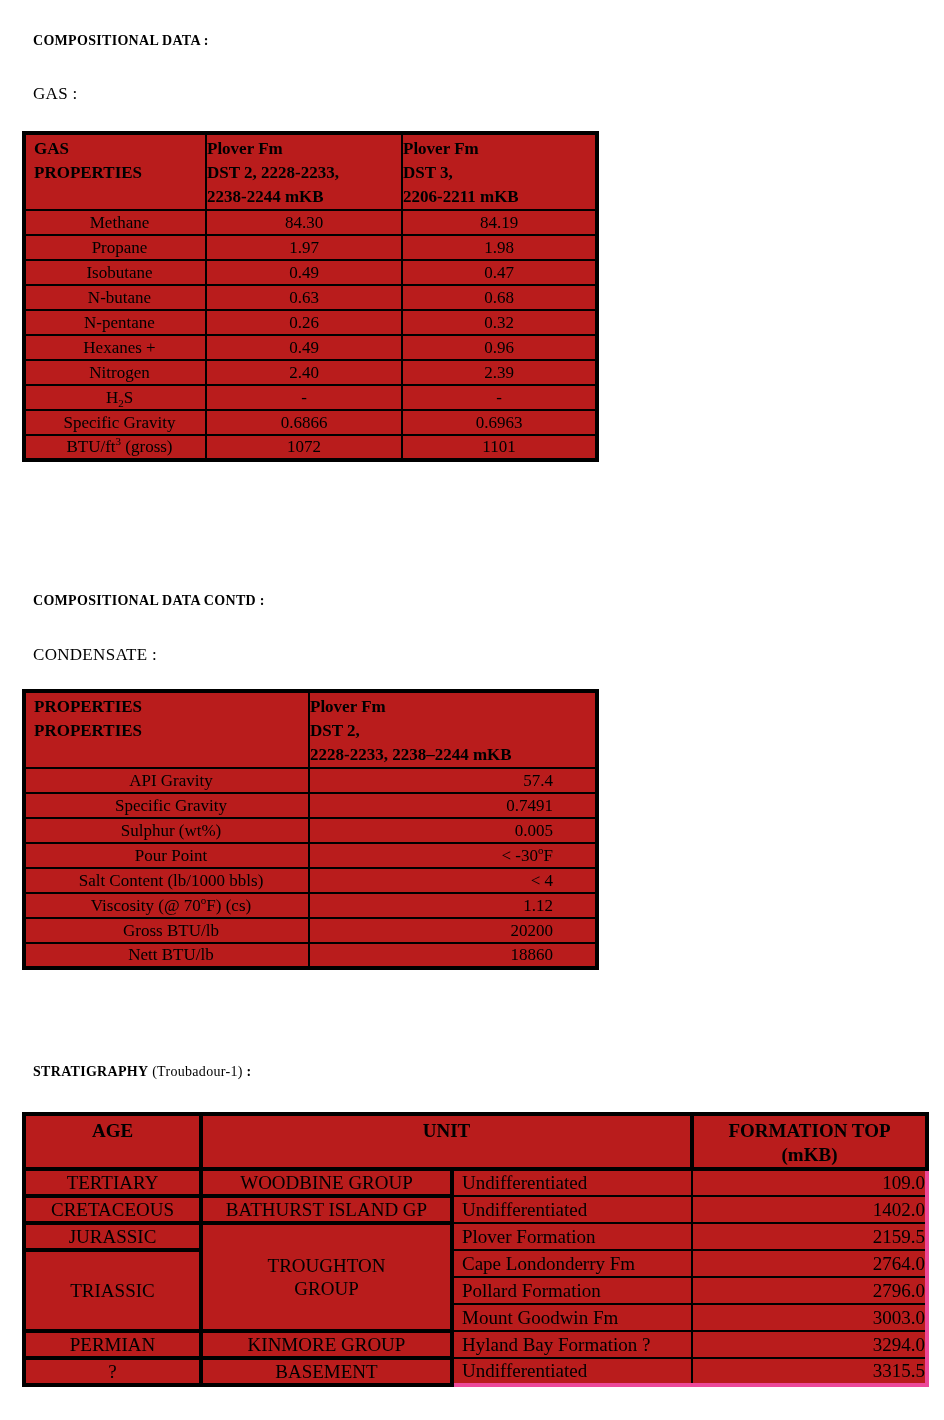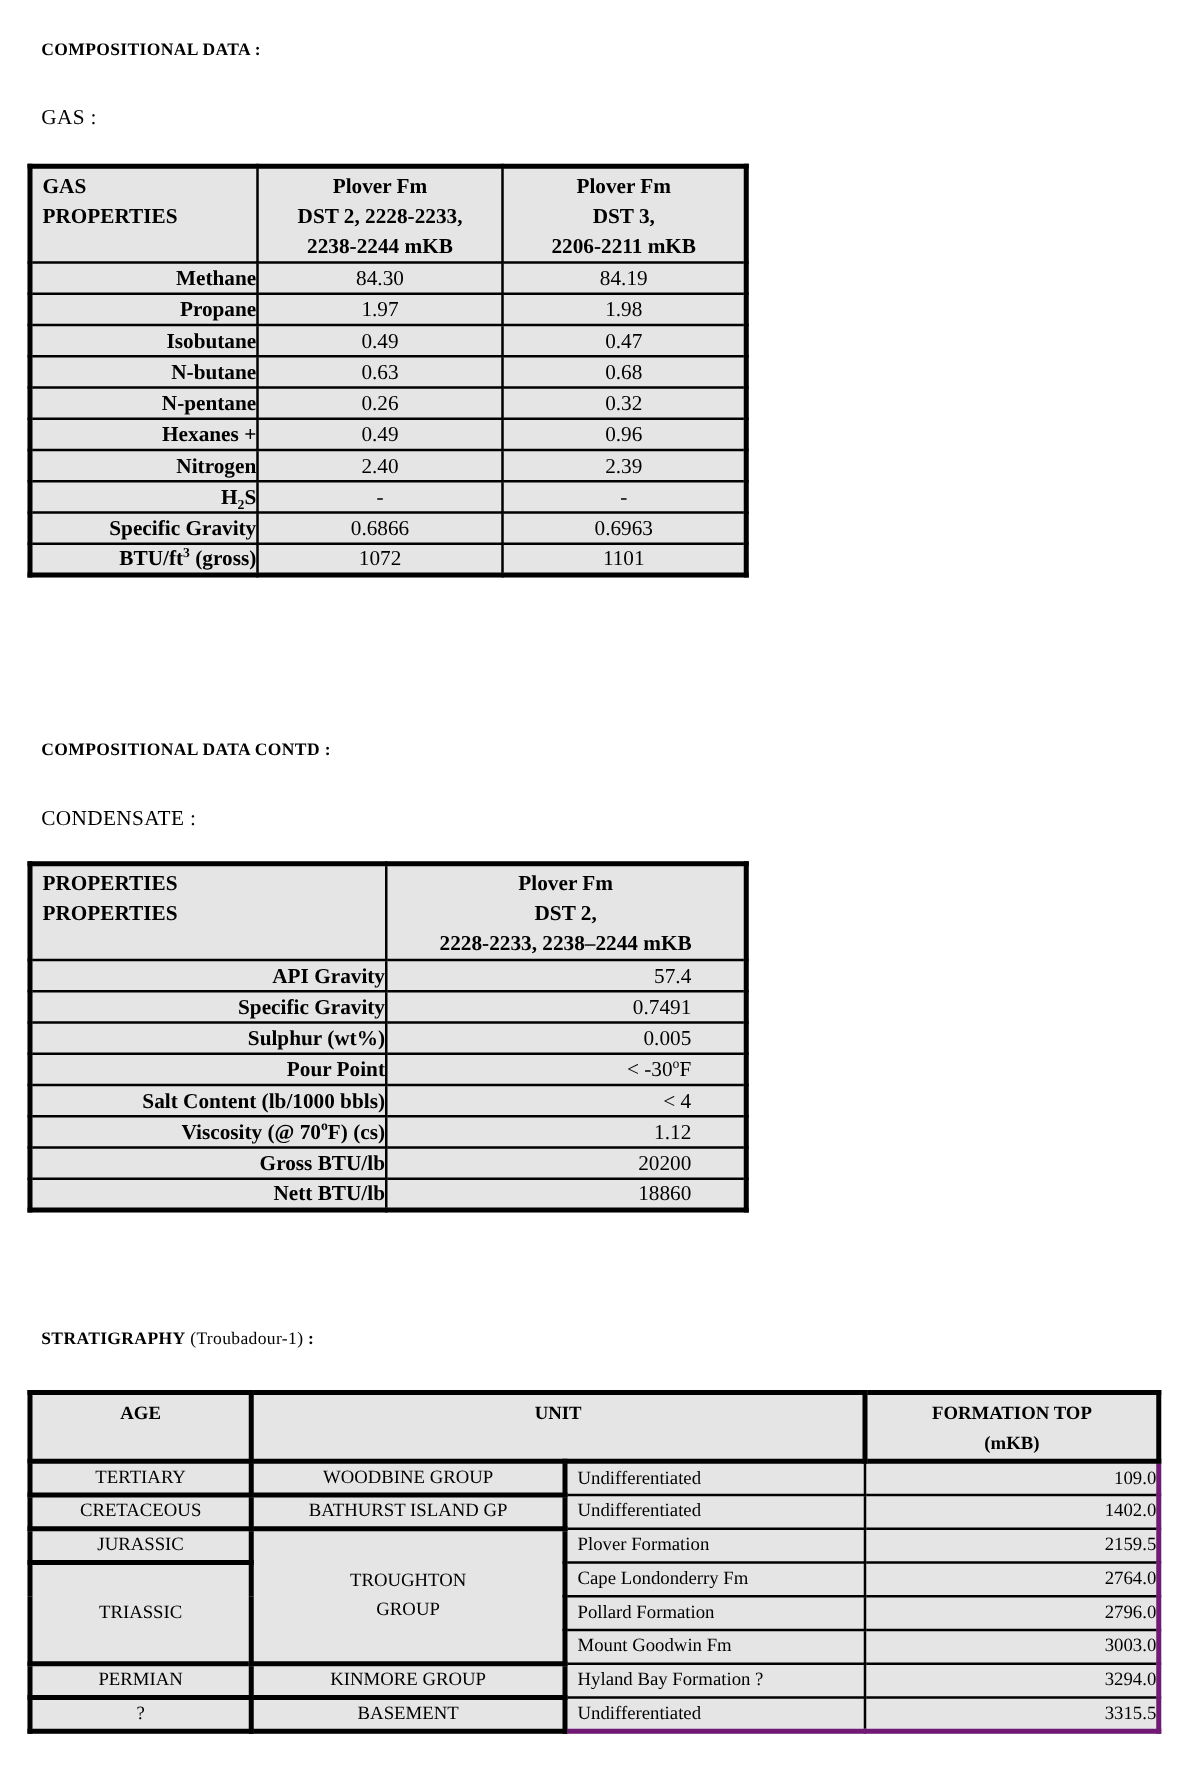--- a/index.html
+++ b/index.html
@@ -9,40 +9,40 @@
     width: 944px;
     height: 1420px;
     font-family: "Liberation Serif", "DejaVu Serif", serif;
     color: #000000;
   }
   .abs { position: absolute; }
   .sec-title { font-weight: bold; font-size: 14px; letter-spacing: 0.3px; }
   .sec-sub   { font-size: 17px; letter-spacing: 0.3px; }
   .sec-title .normal-part { font-weight: normal; }
 
-  table { border-collapse: collapse; table-layout: fixed; background: #e5e5e5; }
+  table { border-collapse: collapse; table-layout: fixed; background: #b91c1c; }
 
   
   .comp-tbl { width: 573px; border: 4px solid #000; font-size: 17px; }
   .comp-tbl th, .comp-tbl td { border: 2px solid #000; overflow: hidden; }
   .comp-tbl th {
     font-weight: bold; vertical-align: top;
     line-height: 24px; padding-top: 2px;
   }
   .gas-tbl th { height: 74px; }
   .cond-tbl th { height: 76px; }
   th.h-left { text-align: left; padding-left: 8px; }
-  th.h-center { text-align: center; }
+  th.h-center { text-align: left; }
   .comp-tbl td { height: 25px; }
-  td.lbl { font-weight: bold; text-align: right; padding-left: 8px; }
+  td.lbl { font-weight: normal; text-align: center; padding-left: 8px; }
   td.val { text-align: center; }
   td.cval { text-align: right; padding-right: 42px; }
 
   
-  .strat-tbl { width: 903px; border: 4px solid #701a75; font-size: 15px; }
+  .strat-tbl { width: 903px; border: 4px solid #ec4899; font-size: 19px; }
   .strat-tbl th {
     border: 4px solid #000; font-weight: bold; text-align: center;
     vertical-align: top; line-height: 24px; padding-top: 3px; height: 52px;
   }
   .strat-tbl td { height: 27px; }
   td.sage, td.sunit {
     border: 4px solid #000; text-align: center; vertical-align: middle;
     line-height: 23px;
   }
   td.sfm, td.sftop { border: 2px solid #000; }

